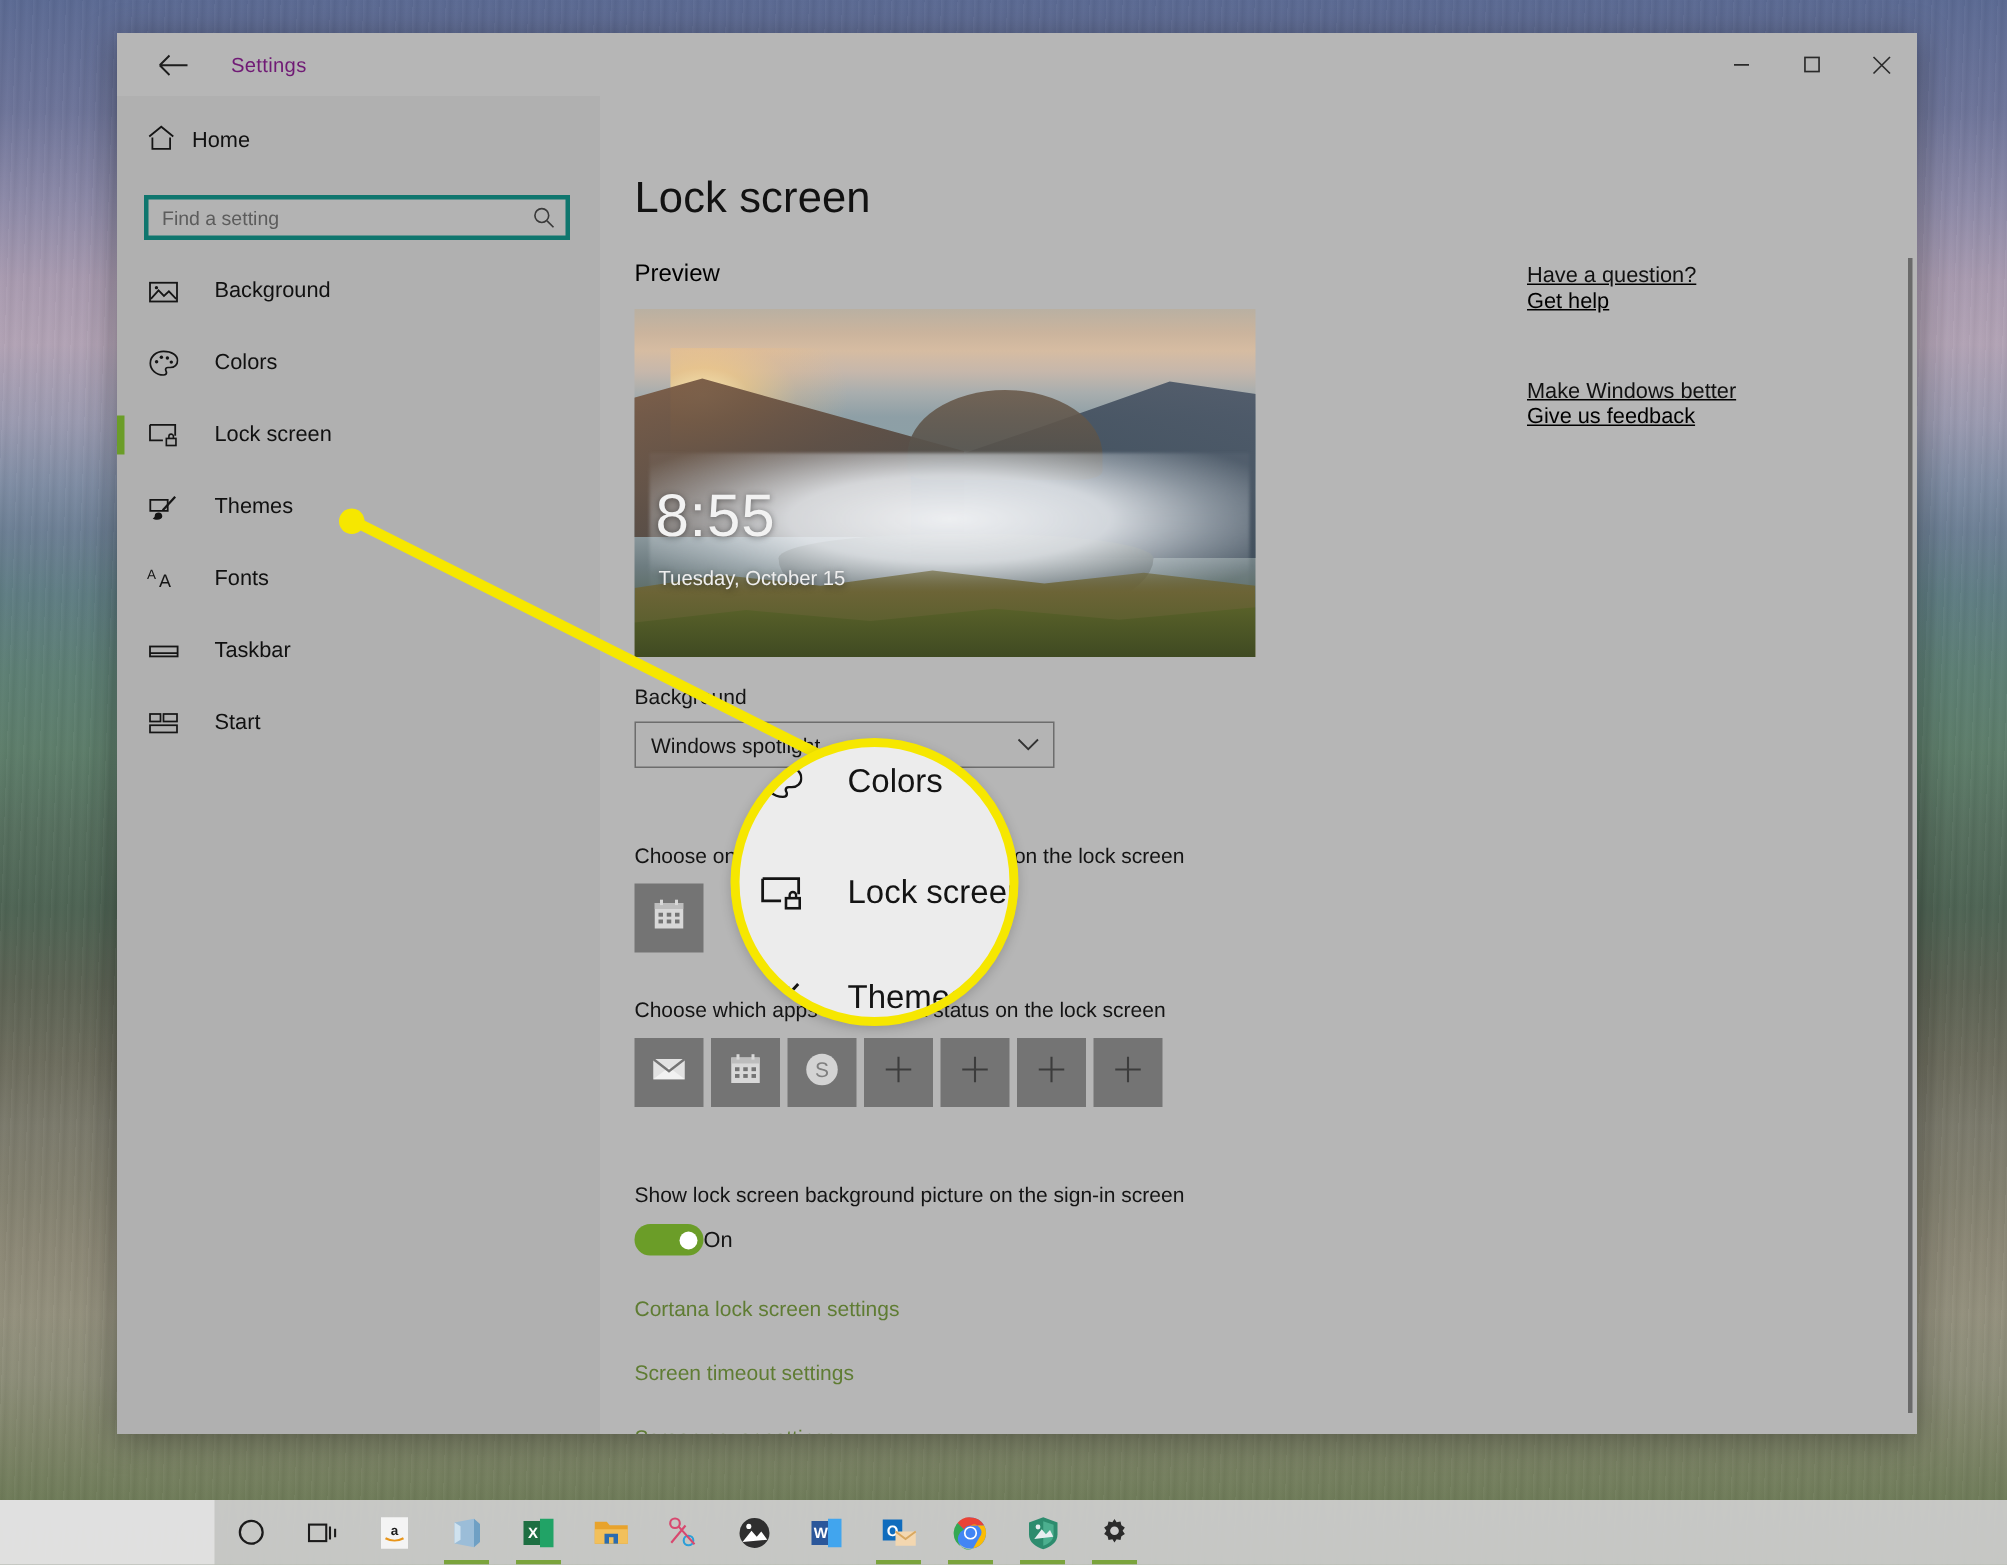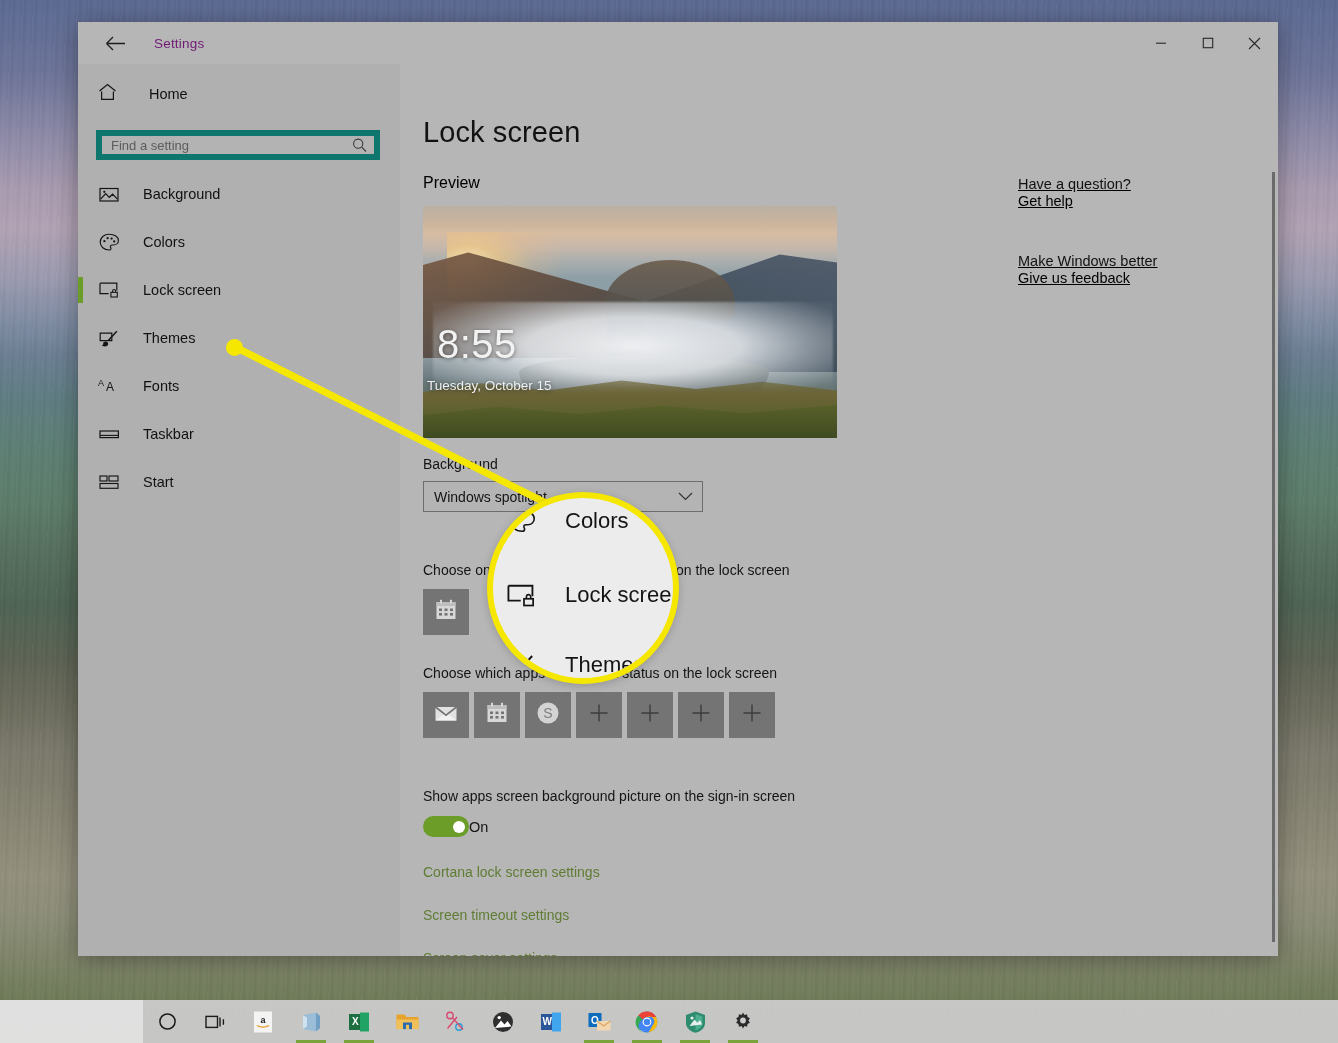--- a/index.html
+++ b/index.html
@@ -115,28 +115,28 @@
     background: #b0b0b0;
     padding-top: 10px;
     position: relative;
   }
   .nav-home {
     display: flex; align-items: center;
     height: 40px;
     padding-left: 20px;
     cursor: pointer;
   }
-  .nav-home .label { font-size: 14.5px; color: #111; margin-left: 32px; text-align: center; }
+  .nav-home .label { font-size: 14.5px; color: #111; margin-left: 11px; text-align: center; }
 
   .search-wrap { padding: 16px 20px 0 18px; }
   .search-box {
     position: relative;
     height: 30px;
     background: #b3b3b3;
-    border: 6px solid #0f766e;
+    border: 3px solid #0f766e;
     display: flex; align-items: center;
   }
   .search-box input {
     flex: 1;
     border: none;
     outline: none;
     background: transparent;
     font-family: "Liberation Sans", sans-serif;
     font-size: 13px;
     color: #2b2b2b;
@@ -301,21 +301,21 @@
     left: 14px; top: 118px;
     font-size: 40px;
     font-weight: 200;
     color: #f2f2f2;
     letter-spacing: .5px;
     text-shadow: 0 1px 4px rgba(0,0,0,.45);
     line-height: 1;
   }
   .pv-date {
     position: absolute;
-    left: 4px; top: 172px;
+    left: 16px; top: 172px;
     font-size: 13.5px;
     color: #eeeeee;
     text-shadow: 0 1px 4px rgba(0,0,0,.5);
   }
 
   .field-label {
     font-size: 14px;
     color: #141414;
     margin-top: 18px;
   }
@@ -749,21 +749,21 @@
                 <svg width="20" height="20" viewBox="0 0 20 20" fill="none" aria-hidden="true">
                     <path d="M10 1.5V18.5M1.5 10H18.5" stroke="#3c3c3c" stroke-width="1.4"></path>
                   </svg>
               </span>
             </div>
 
           </div>
 
           <div class="spacer-lg"></div>
 
-          <div class="body-text">Show apps screen background picture on the sign-in screen</div>
+          <div class="body-text">Show lock screen background picture on the sign-in screen</div>
 
           <div class="toggle-row">
             <div class="toggle">
               <div class="knob"></div>
             </div>
             <div class="toggle-label">On</div>
           </div>
 
           <a class="link">Cortana lock screen settings</a>
           <a class="link">Screen timeout settings</a>

